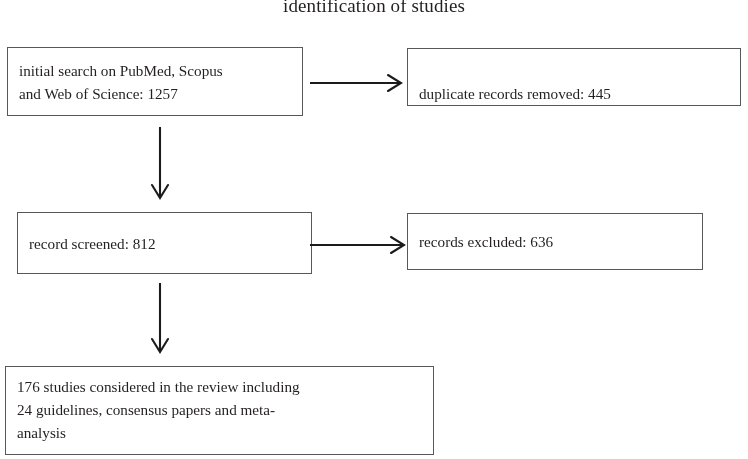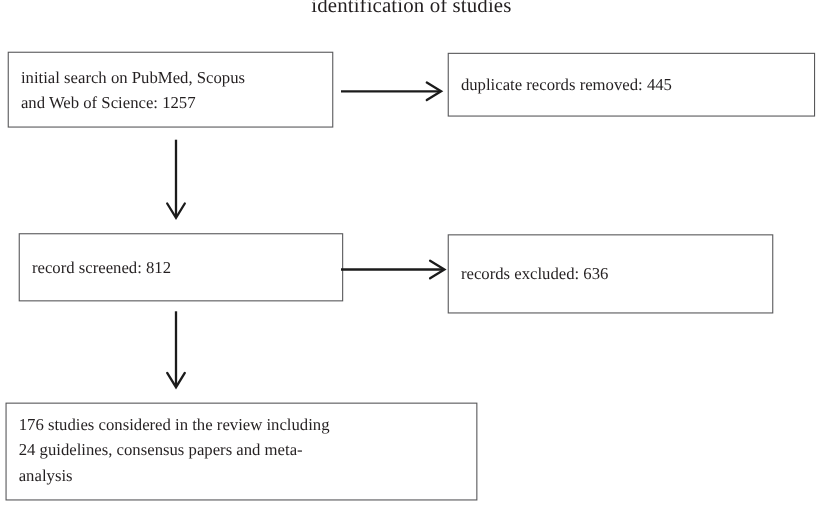--- a/index.html
+++ b/index.html
@@ -55,33 +55,34 @@
     left: 7px;
     top: 47px;
     width: 296px;
     height: 69px;
   }
   #box-duplicates-removed {
     left: 407px;
     top: 48px;
     width: 334px;
     height: 58px;
+    align-items: flex-end;
   }
   #box-record-screened {
     left: 7px;
     top: 212px;
     width: 295px;
     height: 62px;
     margin-left: 10px;
   }
   #box-records-excluded {
     left: 407px;
     top: 213px;
     width: 296px;
-    height: 72px;
+    height: 57px;
   }
   #box-studies-included {
     left: 5px;
     top: 366px;
     width: 429px;
     height: 89px;
     align-items: flex-start;
     padding-top: 8px;
   }
 

